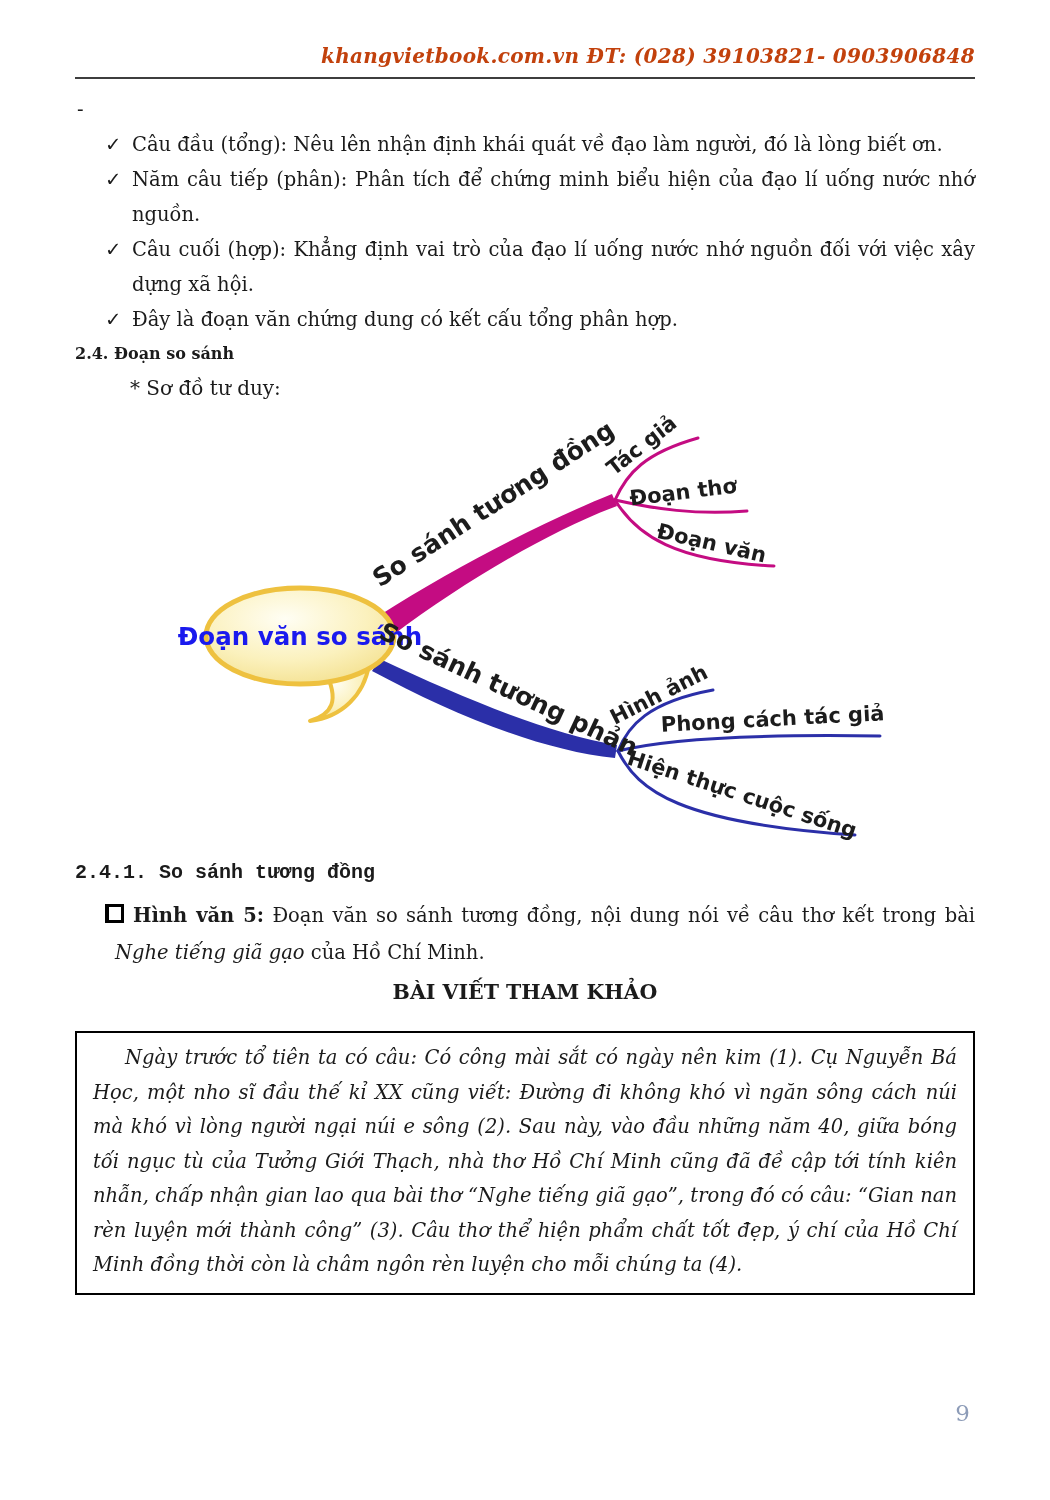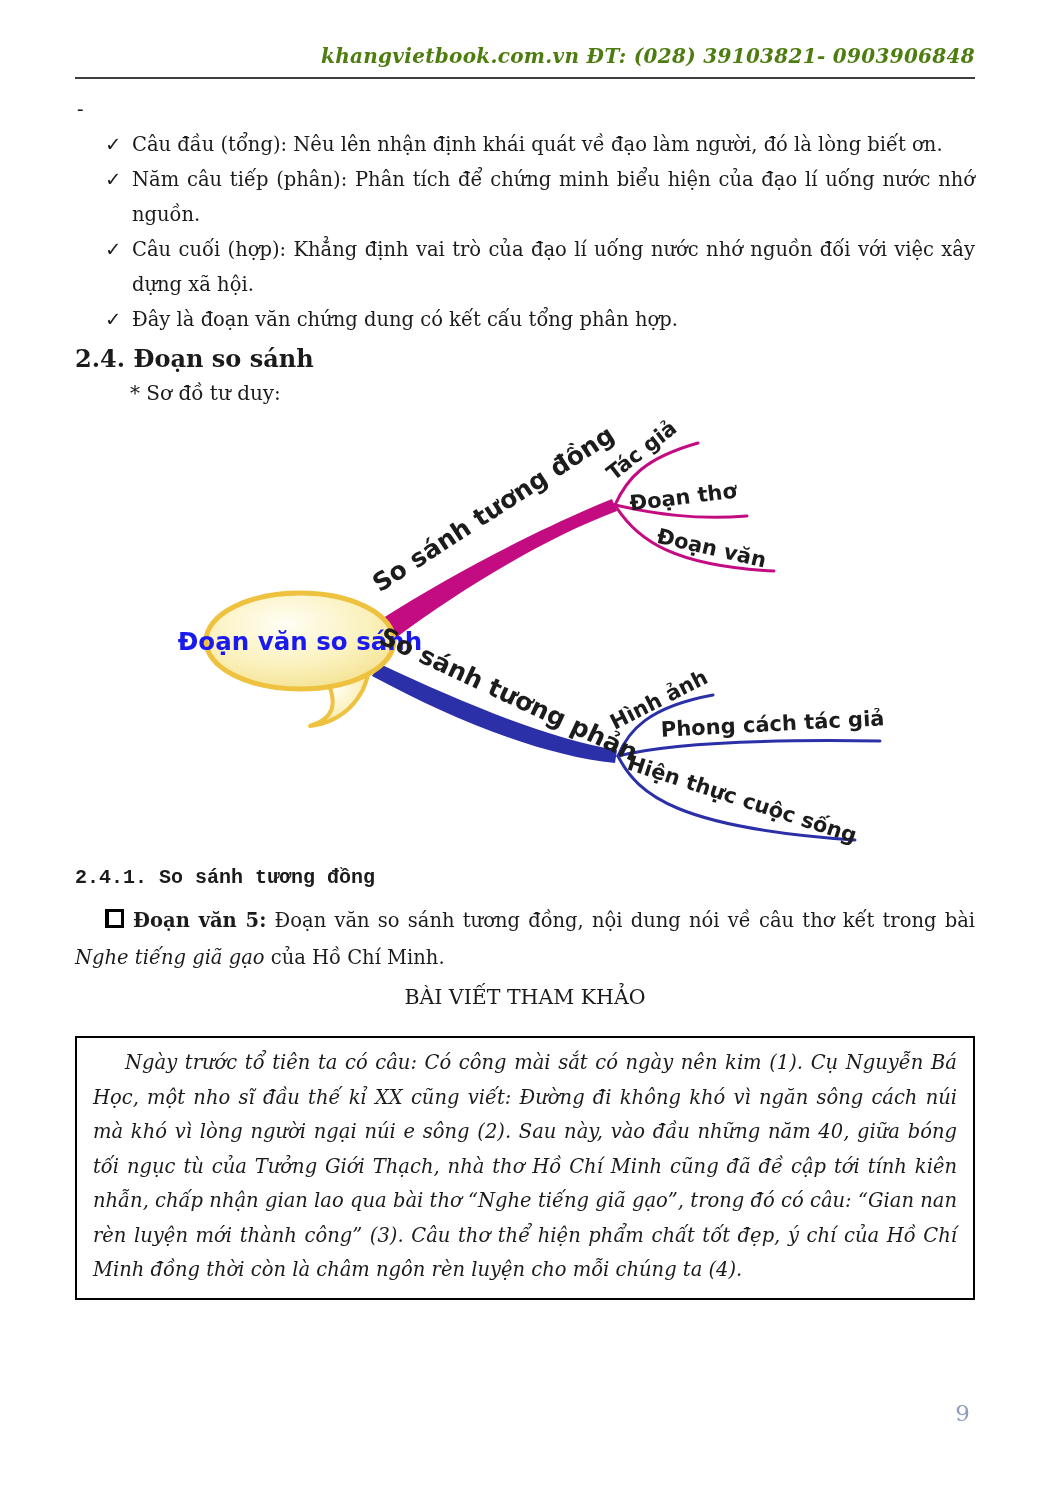--- a/index.html
+++ b/index.html
@@ -17,48 +17,48 @@
   .header{
     padding-top:44px;
     padding-bottom:9px;
     border-bottom:2.5px solid #3e3e3e;
     text-align:right;
   }
   .header .site{
     font-style:italic;
     font-weight:bold;
     font-size:20px;
-    color:#4d7c0f;
+    color:#c2410c;
     letter-spacing:.3px;
   }
   
   .intro-line{display:flex;margin-top:13px;line-height:35px;font-size:19.5px;}
   .intro-line .dash{width:30px;padding-left:2px;}
   .check-item{display:flex;padding-left:30px;line-height:35px;font-size:19.5px;}
   .check-item .check{width:27px;flex:0 0 27px;}
   .check-item .txt{flex:1;text-align:justify;}
   
-  .h24{font-weight:bold;font-size:24px;line-height:34px;margin-top:5px;}
+  .h24{font-weight:bold;font-size:16px;line-height:34px;}
   .h24sub{font-weight:normal;font-size:20px;line-height:34px;padding-left:55px;}
   
   .diagram{position:relative;height:450px;}
   .diagram svg{position:absolute;left:75px;top:4px;}
   .map-label{font-family:"DejaVu Sans", sans-serif;font-weight:bold;}
   
   .h241{font-weight:bold;font-size:20px;line-height:36px;margin-top:0;font-family:Liberation Mono, monospace;}
   .para{font-size:19.5px;line-height:37px;text-align:justify;text-indent:30px;}
   .example{font-size:19.5px;line-height:37px;text-align:justify;text-indent:30px;margin-top:6px;}
   .sq-bullet{
     display:inline-block;width:12px;height:13px;
     border:3px solid #000;border-left-width:4px;
     margin-right:9px;vertical-align:-1px;
   }
   .bold{font-weight:bold;}
-  .ital{font-style:italic;}
-  .ref-heading{text-align:center;font-weight:normal;font-size:20.5px;line-height:34px;margin-top:4px;}
+  .ital{font-style:italic;margin-left:40px;}
+  .ref-heading{text-align:center;font-weight:bold;font-size:20.5px;line-height:34px;margin-top:4px;}
   .ref-box{
     margin-top:22px;
     border:2.5px solid #000;
     padding:8px 16px 10px 16px;
     font-style:italic;
     font-size:19.5px;
     line-height:34.5px;
     text-align:justify;
     text-indent:32px;
   }
@@ -137,21 +137,21 @@
 
       <text class="map-label" x="512" y="292" font-size="21" text-anchor="middle" fill="#1c1c1c" transform="rotate(-27 512 292)">Hình ảnh</text>
       <text class="map-label" x="623" y="317" font-size="21" text-anchor="middle" fill="#1c1c1c" transform="rotate(-3 623 317)">Phong cách tác giả</text>
       <text class="map-label" x="590" y="392" font-size="21" text-anchor="middle" fill="#1c1c1c" transform="rotate(18 590 392)">Hiện thực cuộc sống</text>
     </svg>
   </div>
 
   <div class="h241">2.4.1. So sánh tương đồng</div>
 
   <div class="example">
-    <span class="sq-bullet"></span><span class="bold">Đoạn văn 5:</span><span> Đoạn văn so sánh tương đồng, nội dung nói về câu thơ kết trong bài </span><span class="ital">Nghe tiếng giã gạo</span><span> của Hồ Chí Minh.</span>
+    <span class="sq-bullet"></span><span class="bold">Hình văn 5:</span><span> Đoạn văn so sánh tương đồng, nội dung nói về câu thơ kết trong bài </span><span class="ital">Nghe tiếng giã gạo</span><span> của Hồ Chí Minh.</span>
   </div>
 
   <div class="ref-heading">BÀI VIẾT THAM KHẢO</div>
 
   <div class="ref-box">
     <span>Ngày trước tổ tiên ta có câu: Có công mài sắt có ngày nên kim (1). Cụ Nguyễn Bá Học, một nho sĩ đầu thế kỉ XX cũng viết: Đường đi không khó vì ngăn sông cách núi mà khó vì lòng người ngại núi e sông (2). Sau này, vào đầu những năm 40, giữa bóng tối ngục tù của Tưởng Giới Thạch, nhà thơ Hồ Chí Minh cũng đã đề cập tới tính kiên nhẫn, chấp nhận gian lao qua bài thơ “Nghe tiếng giã gạo”, trong đó có câu: “Gian nan rèn luyện mới thành công” (3). Câu thơ thể hiện phẩm chất tốt đẹp, ý chí của Hồ Chí Minh đồng thời còn là châm ngôn rèn luyện cho mỗi chúng ta (4).</span>
   </div>
 
   <div class="page-num">9</div>
 

